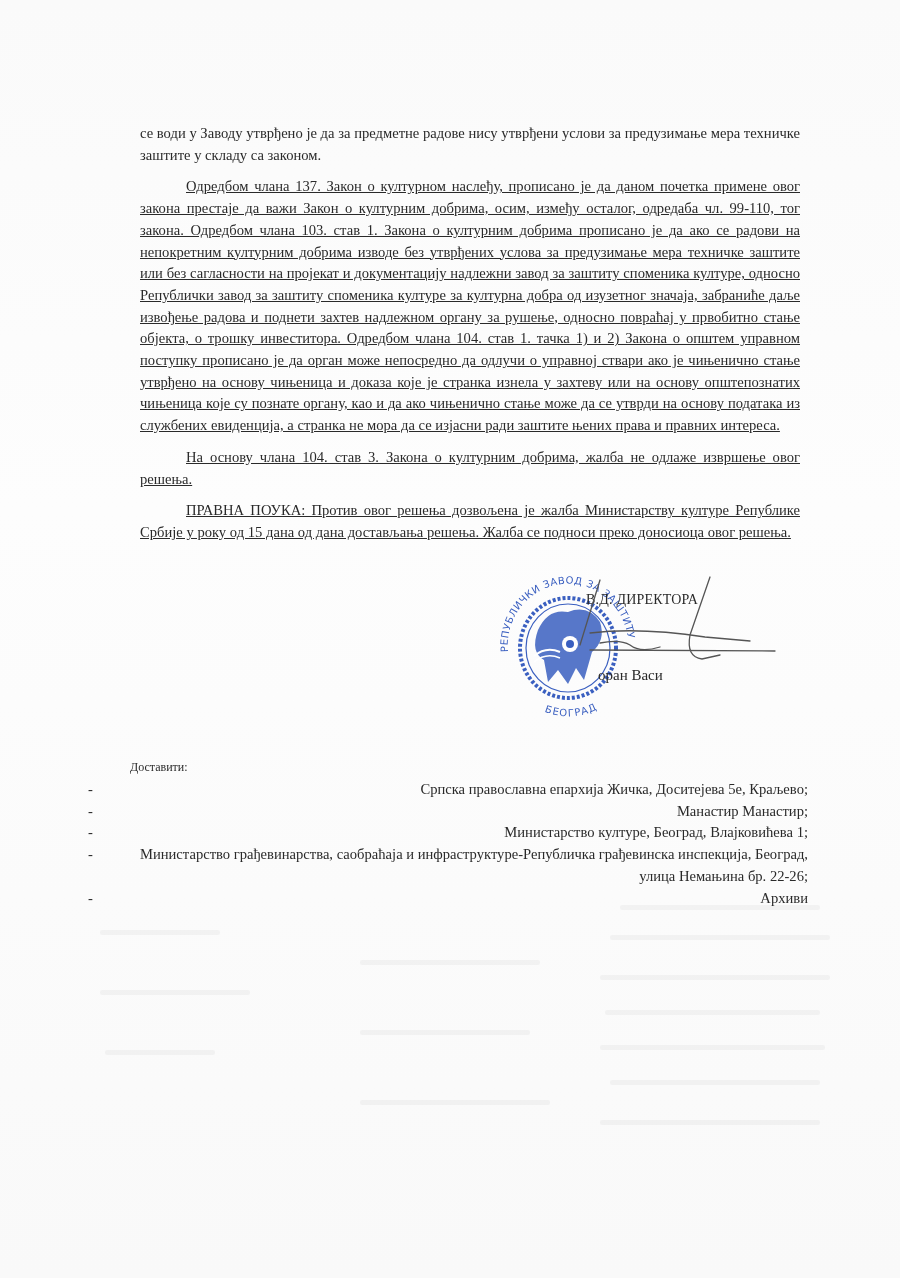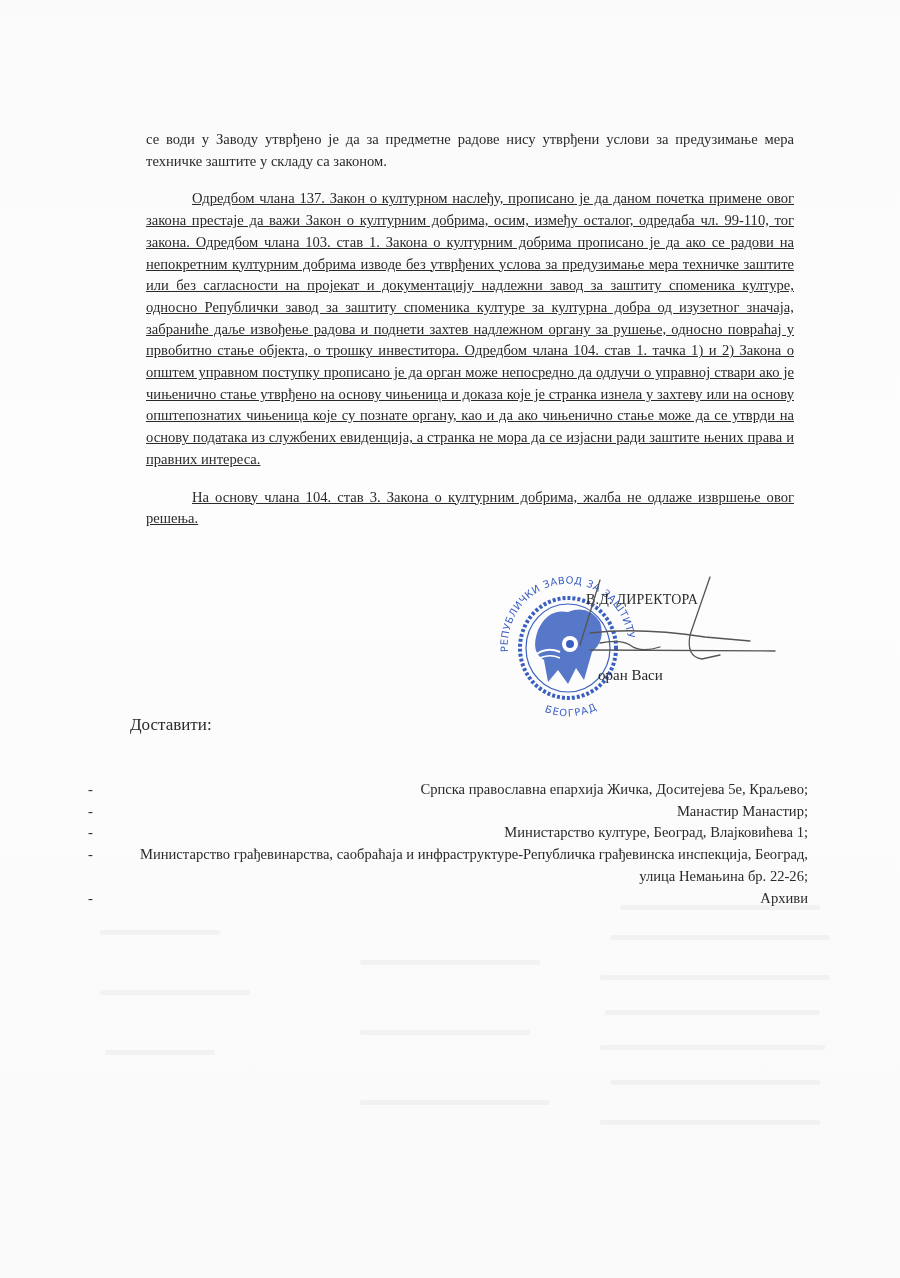--- a/index.html
+++ b/index.html
@@ -13,29 +13,29 @@
   .page {
     position: absolute; left: 0; top: 0; width: 900px; height: 1278px;
     background: linear-gradient(180deg, #fafafa 0%, #fdfdfd 40%, #f9f9f9 100%);
   }
   
   .bleed { position: absolute; background: rgba(0,0,0,0.035); height: 5px; border-radius: 2px; }
   .body-text {
     position: absolute; left: 130px; top: 113px; width: 680px;
     font-size: 14.6px; line-height: 21.7px; text-align: justify;
   }
-  .para { margin: 16px; }
+  .para { margin: 10px; }
   .indent { text-indent: 46px; text-decoration: underline; }
   .stamp { position: absolute; left: 488px; top: 560px; width: 160px; height: 170px; }
   .signature { position: absolute; left: 560px; top: 575px; width: 220px; height: 110px; }
   .title-sig {
     position: absolute; left: 586px; top: 592px; font-size: 14px; letter-spacing: 0.2px;
   }
   .name-sig { position: absolute; left: 598px; top: 655px; font-size: 15px; margin-top: 12px; }
-  .deliver { position: absolute; left: 130px; top: 714px; font-size: 17px; line-height: 21.7px; }
+  .deliver { position: absolute; left: 130px; top: 757px; font-size: 12px; line-height: 21.7px; }
   .deliver-list { position: absolute; left: 88px; top: 779px; width: 720px; font-size: 14.6px; line-height: 21.7px; }
   .deliver-item { display: flex; }
   .dash { width: 42px; flex: none; }
   .item-text { flex: 1; text-align: right; }
 </style>
 </head>
 <body>
 
 <div class="page">
 
@@ -52,20 +52,21 @@
     <div class="bleed" style="left:105px;top:1050px;width:110px;"></div>
     <div class="bleed" style="left:360px;top:960px;width:180px;"></div>
     <div class="bleed" style="left:360px;top:1030px;width:170px;"></div>
     <div class="bleed" style="left:360px;top:1100px;width:190px;"></div>
   </div>
 
   <div class="body-text">
     <p class="para">се води у Заводу утврђено је да за предметне радове нису утврђени услови за предузимање мера техничке заштите у складу са законом.</p>
     <p class="para indent">Одредбом члана 137. Закон о културном наслеђу, прописано је да даном почетка примене овог закона престаје да важи Закон о културним добрима, осим, између осталог, одредаба чл. 99-110, тог закона. Одредбом члана 103. став 1. Закона о културним добрима прописано је да ако се радови на непокретним културним добрима изводе без утврђених услова за предузимање мера техничке заштите или без сагласности на пројекат и документацију надлежни завод за заштиту споменика културе, односно Републички завод за заштиту споменика културе за културна добра од изузетног значаја, забраниће даље извођење радова и поднети захтев надлежном органу за рушење, односно повраћај у првобитно стање објекта, о трошку инвеститора. Одредбом члана 104. став 1. тачка 1) и 2) Закона о општем управном поступку прописано је да орган може непосредно да одлучи о управној ствари ако је чињенично стање утврђено на основу чињеница и доказа које је странка изнела у захтеву или на основу општепознатих чињеница које су познате органу, као и да ако чињенично стање може да се утврди на основу података из службених евиденција, а странка не мора да се изјасни ради заштите њених права и правних интереса.</p>
     <p class="para indent">На основу члана 104. став 3. Закона о културним добрима, жалба не одлаже извршење овог решења.</p>
+    <p class="para indent">ПРАВНА ПОУКА: Против овог решења дозвољена је жалба Министарству културе Републике Србије у року од 15 дана од дана достављања решења. Жалба се подноси преко доносиоца овог решења.</p>
   </div>
 
   <svg class="stamp" viewBox="0 0 160 170">
     <defs>
       <path id="arcTop" d="M 20 92 A 60 62 0 0 1 140 80"></path>
       <path id="arcBot" d="M 38 140 A 58 52 0 0 0 120 142"></path>
     </defs>
     <g fill="none" stroke="#3a5fc0">
       <ellipse cx="80" cy="88" rx="48" ry="50" stroke-width="4" stroke-dasharray="3 2"></ellipse>
       <ellipse cx="80" cy="88" rx="42" ry="44" stroke-width="1.2"></ellipse>

